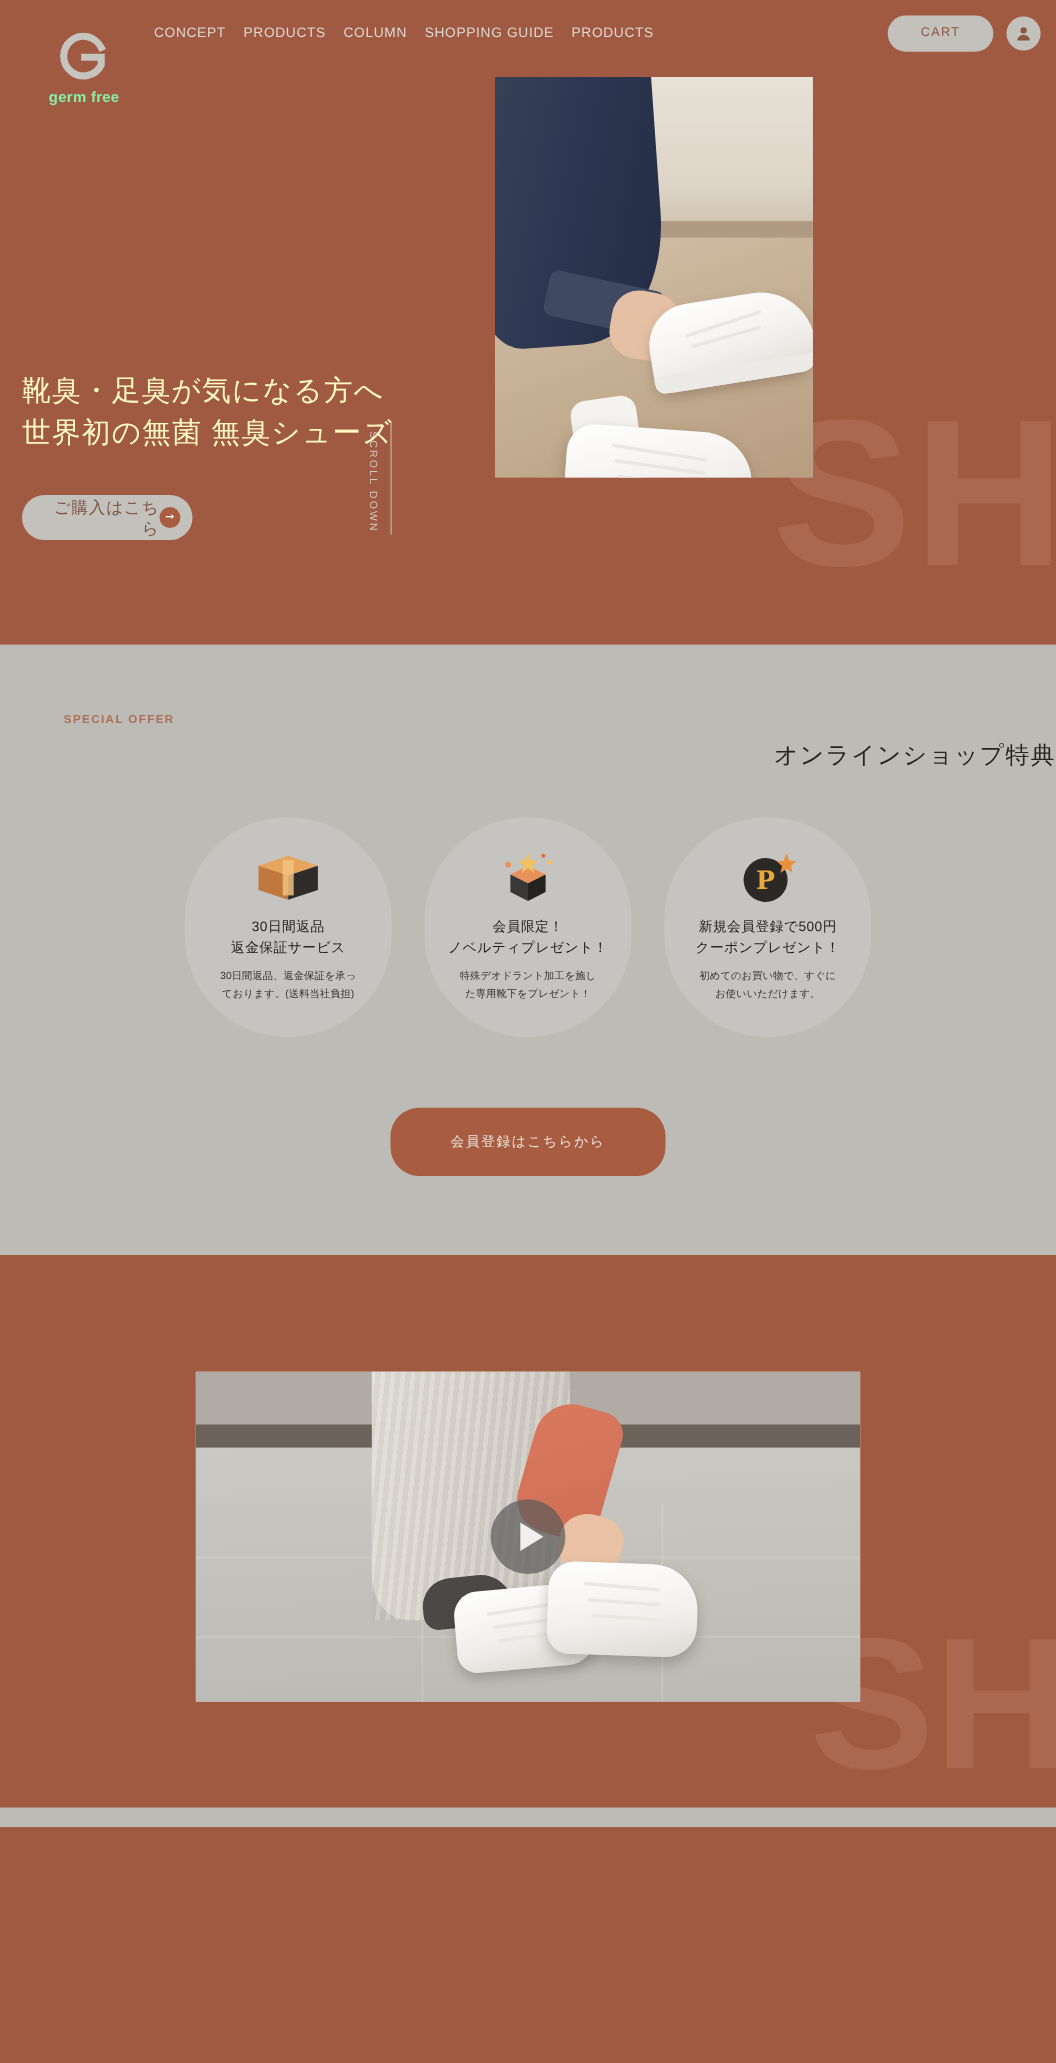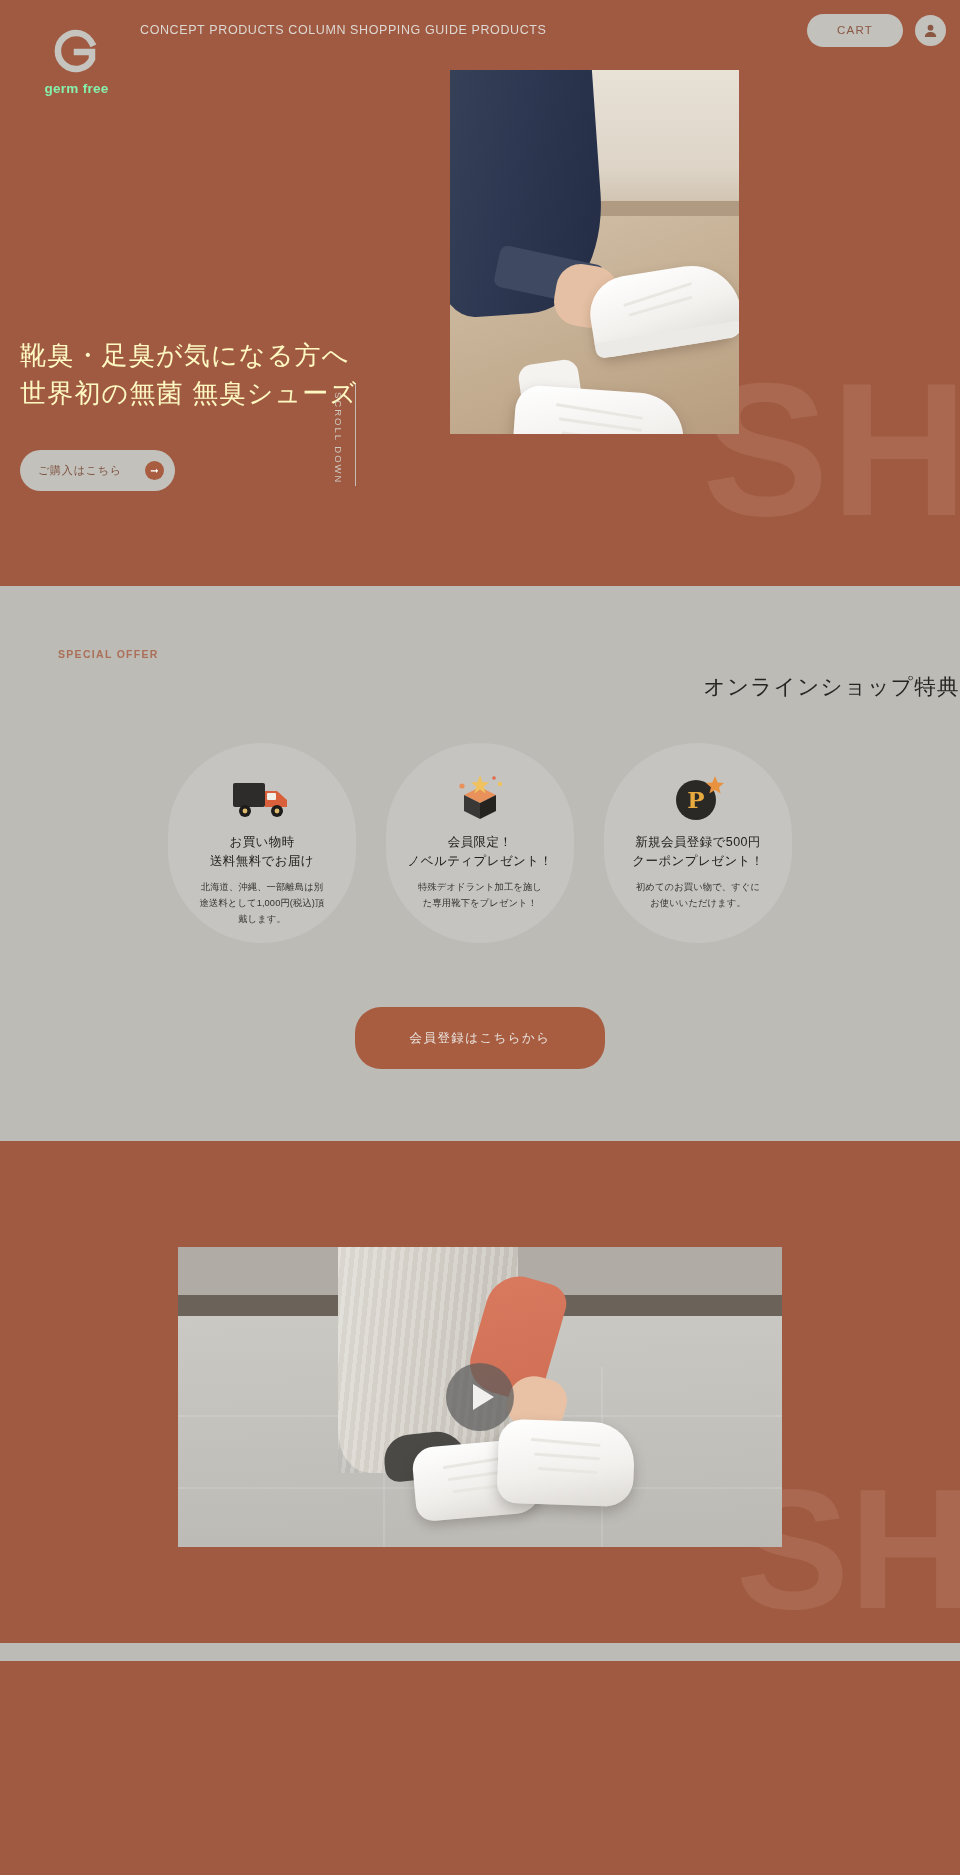--- a/index.html
+++ b/index.html
@@ -57,21 +57,21 @@
     font-size:13.5px;
     font-weight:700;
     letter-spacing:0.3px;
     margin-top:5px;
     color:#86efac;
   }
   .nav-links {
     margin-left:140px;
     display:flex;
     align-items:flex-end;
-    gap:4px;
+    gap:16px;
     flex:1;
   }
   .nav-link {
     color:#ddd8d3;
     font-size:12.5px;
     letter-spacing:0.6px;
     text-decoration:none;
     white-space:nowrap;
     cursor:pointer;
   }
@@ -213,22 +213,22 @@
     border:none;
     border-radius:21px;
     display:flex;
     align-items:center;
     padding:0 11px 0 18px;
     cursor:pointer;
     z-index:16;
   }
   .buy-btn .lbl {
     flex:1;
-    text-align:left;
-    font-size:11px;
+    text-align:right;
+    font-size:15px;
     color:#7d5340;
     letter-spacing:0.8px;
   }
   .arrow-circ {
     width:19px;height:19px;border-radius:50%;
     background:#a85d41;
     display:flex;align-items:center;justify-content:center;
     color:#fff;font-size:10px;line-height:1;
   }
 
@@ -459,39 +459,35 @@
   </section>
 
   <section class="offer">
     <div class="offer-head">
       <div class="offer-kicker">SPECIAL OFFER</div>
       <h2 class="offer-title">オンラインショップ特典</h2>
     </div>
 
     <div class="cards">
 
-
       <div class="card">
         <div class="card-icon">
-          <svg width="66" height="46" viewBox="0 0 66 46" aria-hidden="true">
-            <rect x="4" y="8" width="32" height="24" rx="2" fill="#2e2c2a"></rect>
-            <path d="M36 16h12l10 9v7H36z" fill="#d9603a"></path>
-            <rect x="38" y="18" width="9" height="7" rx="1" fill="#f2efe9"></rect>
-            <circle cx="16" cy="36" r="6" fill="#1d1c1b"></circle>
-            <circle cx="16" cy="36" r="2.4" fill="#e0bb6e"></circle>
-            <circle cx="48" cy="36" r="6" fill="#1d1c1b"></circle>
-            <circle cx="48" cy="36" r="2.4" fill="#e0bb6e"></circle>
+          <svg width="62" height="48" viewBox="0 0 62 48" aria-hidden="true">
+            <polygon points="31,4 58,13 31,22 4,13" fill="#e6a55c"></polygon>
+            <polygon points="4,13 31,22 31,44 4,35" fill="#c0783c"></polygon>
+            <polygon points="58,13 31,22 31,44 58,35" fill="#2e2c2a"></polygon>
+            <rect x="26" y="8" width="10" height="32" fill="#f0c27d" opacity=".85"></rect>
           </svg>
         </div>
-        <div class="card-title">お買い物時
-送料無料でお届け</div>
-        <div class="card-desc">北海道、沖縄、一部離島は別
-途送料として1,000円(税込)頂
-戴します。</div>
-      </div>
+        <div class="card-title">30日間返品
+返金保証サービス</div>
+        <div class="card-desc">30日間返品、返金保証を承っ
+ております。(送料当社負担)</div>
+      </div>
+
 
       <div class="card">
         <div class="card-icon">
           <svg width="64" height="50" viewBox="0 0 64 50" aria-hidden="true">
             <path d="M16 22 L32 14 L48 22 L32 30z" fill="#e8915a"></path>
             <path d="M16 22 L32 30 L32 46 L16 38z" fill="#3a3836"></path>
             <path d="M48 22 L32 30 L32 46 L48 38z" fill="#25231f"></path>
             <polygon points="32,2 34.4,9 41,9.5 35.8,13.8 37.6,20.4 32,16.6 26.4,20.4 28.2,13.8 23,9.5 29.6,9" fill="#f0c15e"></polygon>
             <circle cx="14" cy="13" r="2.6" fill="#e8915a"></circle>
             <circle cx="52" cy="11" r="2.2" fill="#f0c15e"></circle>

